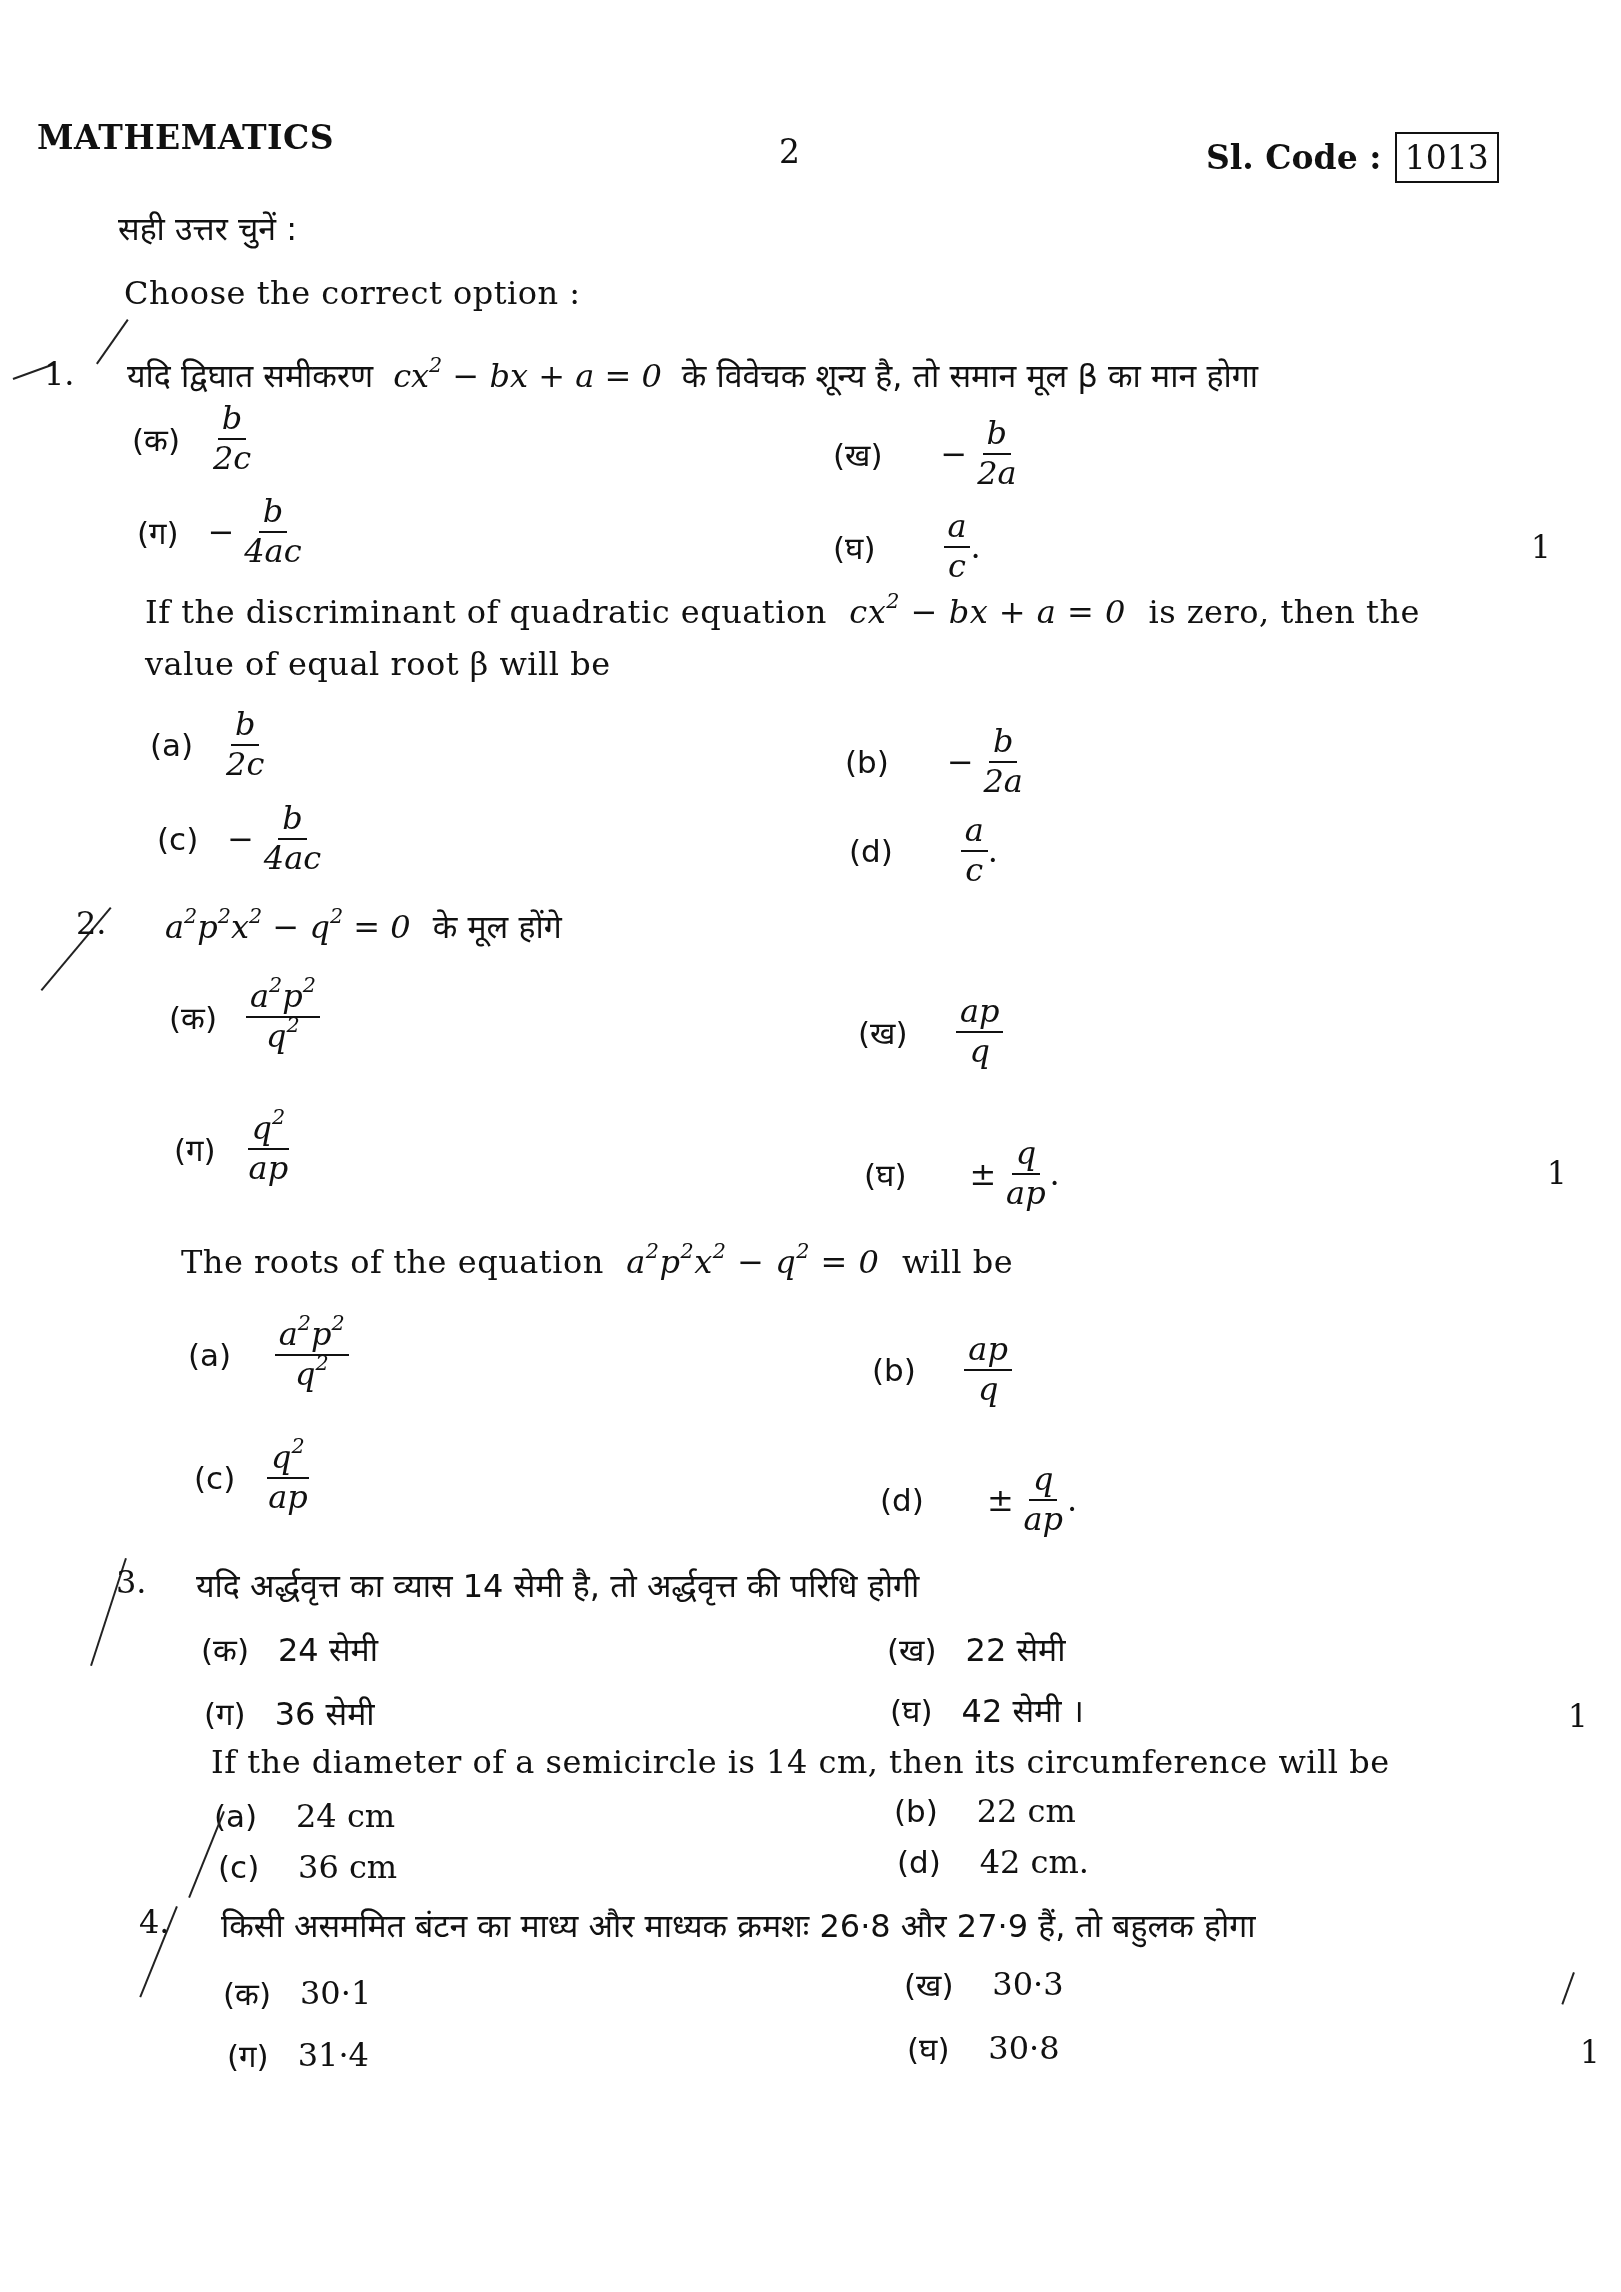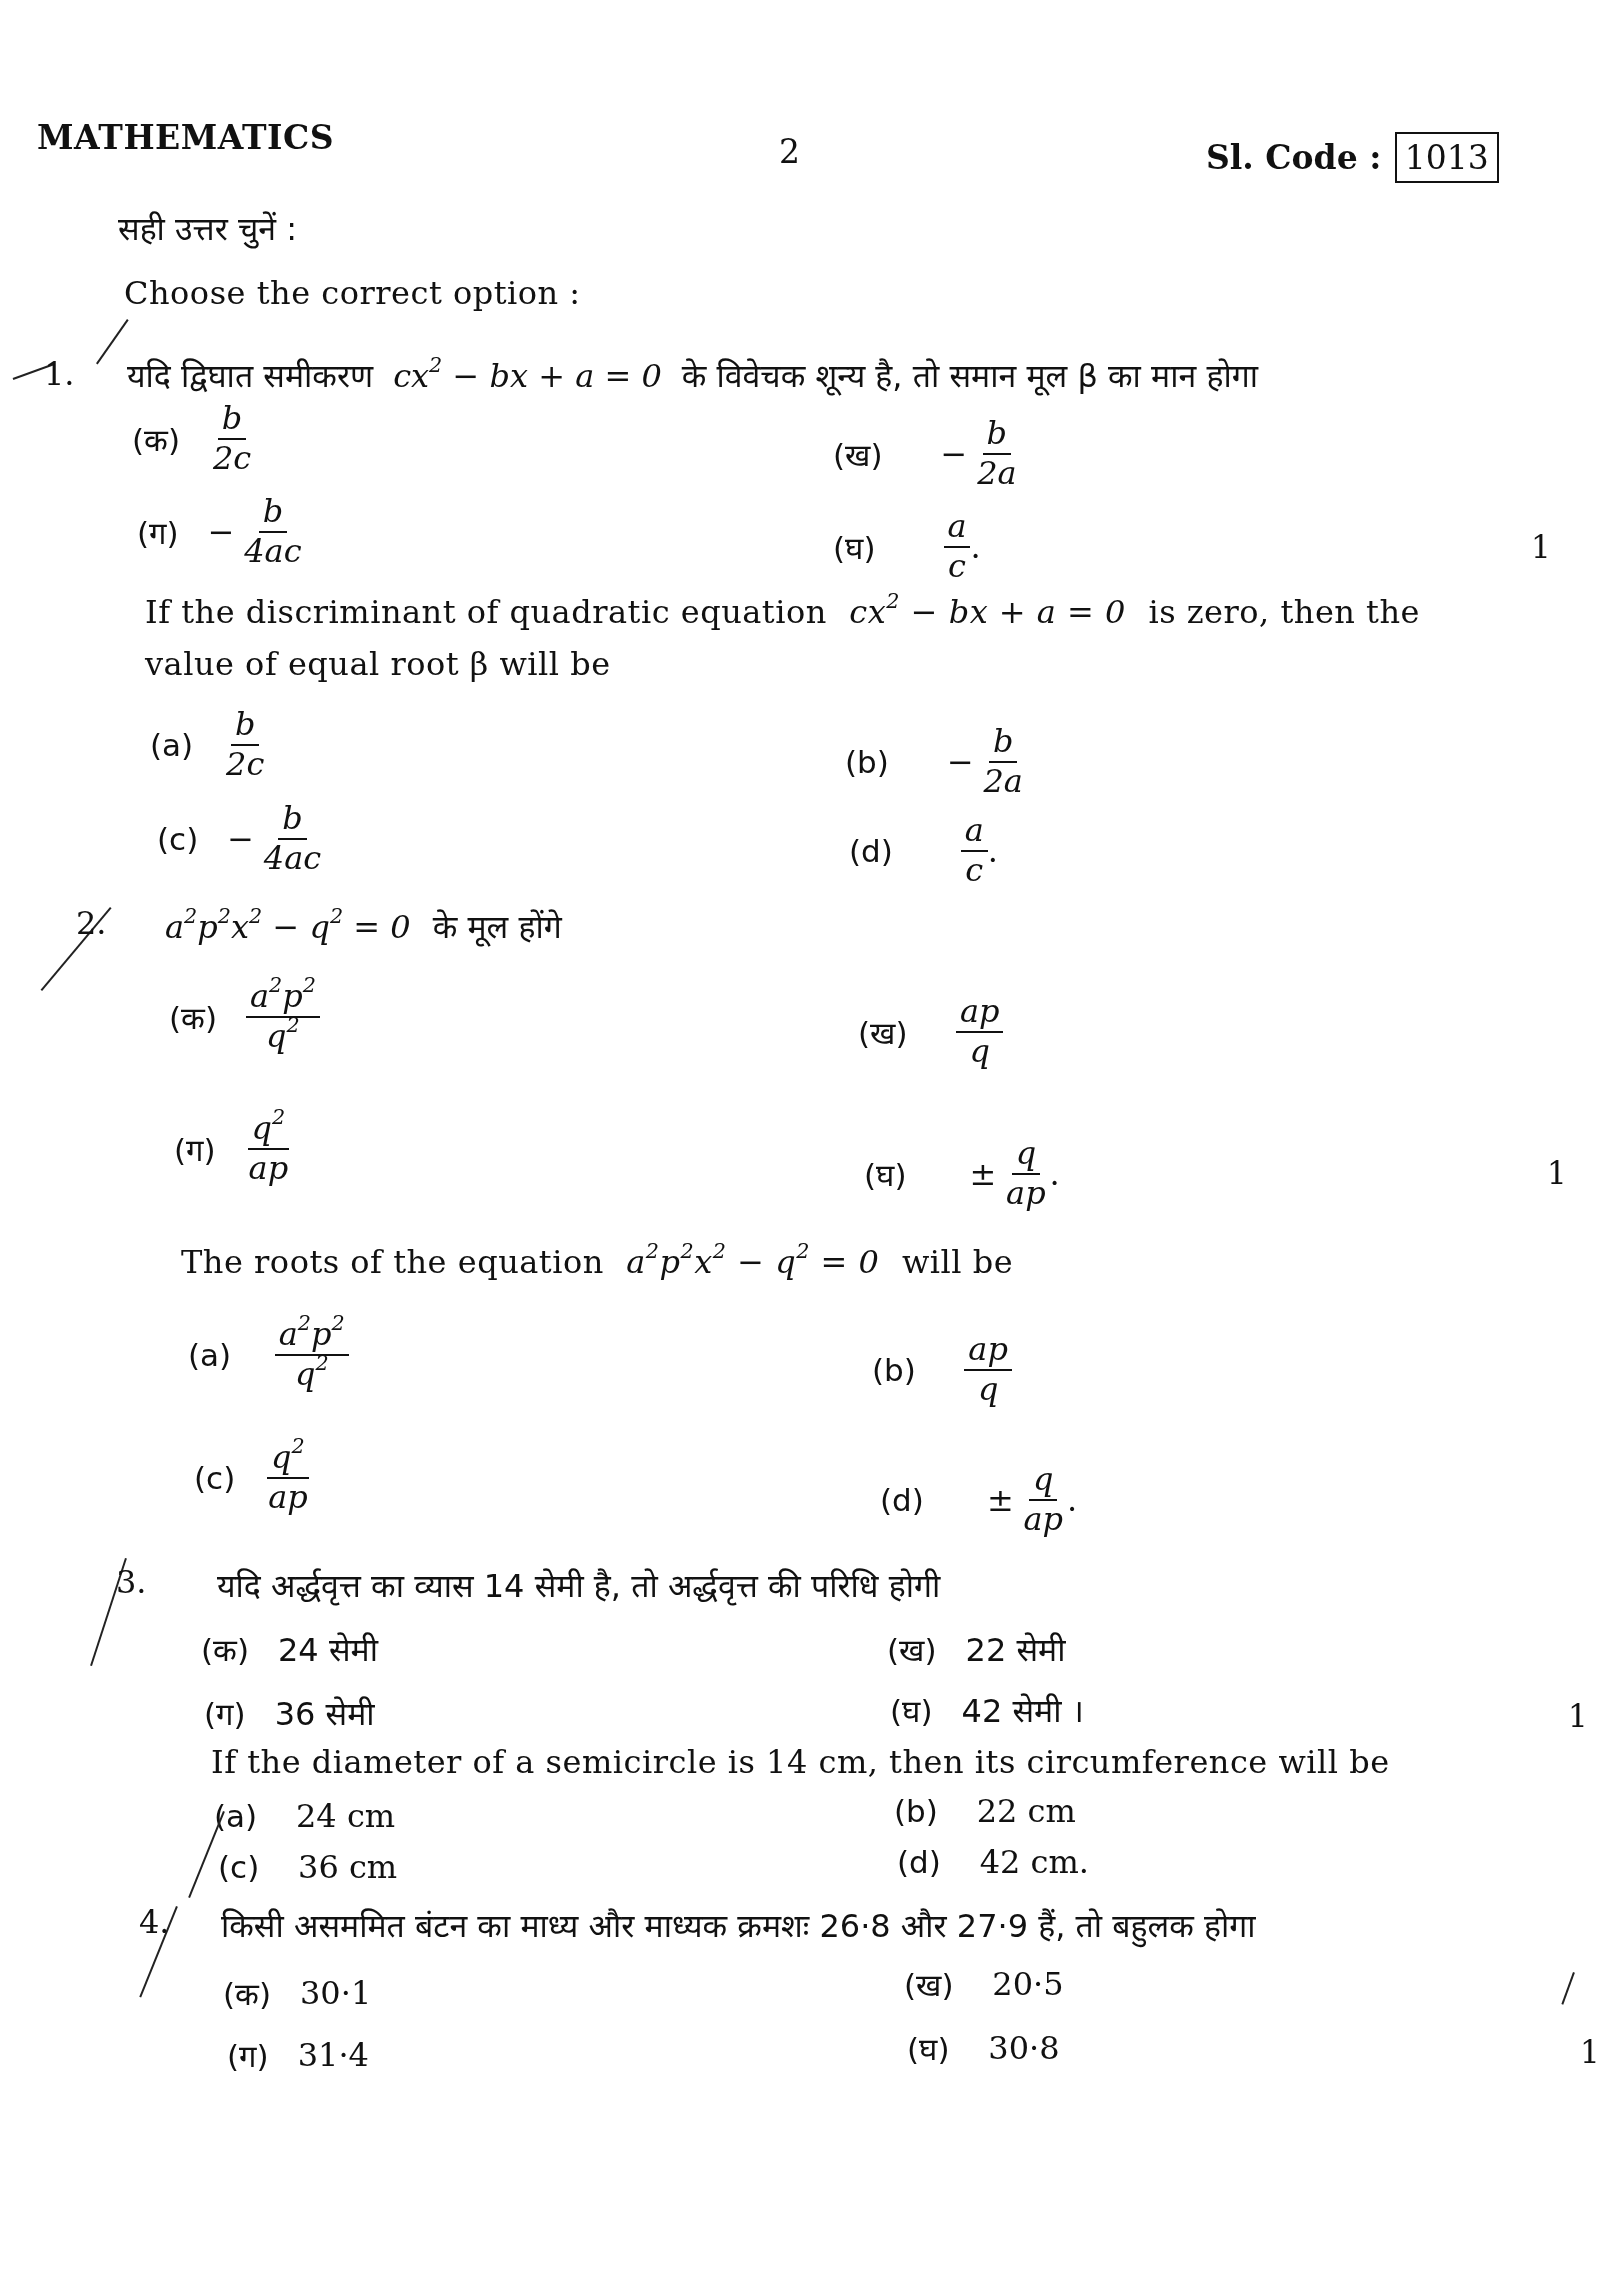--- a/index.html
+++ b/index.html
@@ -206,21 +206,21 @@
       <span class="frac">
         <span class="num">q</span>
         <span class="den">ap</span>
       </span>
       <span class="val">.</span>
     </span>
 </div>
 
 <div class="tick" style="left:125px; top:1558px; height:113px; transform:rotate(18deg);"></div>
 <div class="abs qnum" style="left:116px; top:1563px;">3.</div>
-<div class="abs hindi" style="left:196px; top:1563px;margin-left:21px;">यदि अर्द्धवृत्त का व्यास 14 सेमी है, तो अर्द्धवृत्त की परिधि होगी</div>
+<div class="abs hindi" style="left:196px; top:1563px;">यदि अर्द्धवृत्त का व्यास 14 सेमी है, तो अर्द्धवृत्त की परिधि होगी</div>
 
 <div class="abs opt" style="left:201px; top:1627px;">
   <span class="lbl">(क)</span>
   <span class="hindi">24 सेमी</span>
 </div>
 <div class="abs opt" style="left:887px; top:1627px;">
   <span class="lbl">(ख)</span>
   <span class="hindi">22 सेमी</span>
 </div>
 <div class="abs opt" style="left:204px; top:1691px;">
@@ -255,21 +255,21 @@
 <div class="tick" style="left:176px; top:1906px; height:98px; transform:rotate(22deg);"></div>
 <div class="abs qnum" style="left:139px; top:1903px;">4.</div>
 <div class="abs hindi" style="left:221px; top:1903px;">किसी असममित बंटन का माध्य और माध्यक क्रमशः 26·8 और 27·9 हैं, तो बहुलक होगा</div>
 
 <div class="abs opt" style="left:223px; top:1972px;">
   <span class="lbl">(क)</span>
   <span class="val">30·1</span>
 </div>
 <div class="abs opt" style="left:904px; top:1963px;">
   <span class="lbl">(ख)</span>
-  <span class="val" style="margin-left:9.8px;">20·5</span>
+  <span class="val" style="margin-left:9.8px;">30·3</span>
 </div>
 <div class="abs opt" style="left:227px; top:2034px;">
   <span class="lbl">(ग)</span>
   <span class="val">31·4</span>
 </div>
 <div class="abs opt" style="left:907px; top:2027px;">
   <span class="lbl">(घ)</span>
   <span class="val" style="margin-left:9.8px;">30·8</span>
 </div>
 <div class="tick" style="left:1573px; top:1972px; height:34px; transform:rotate(20deg);"></div>

